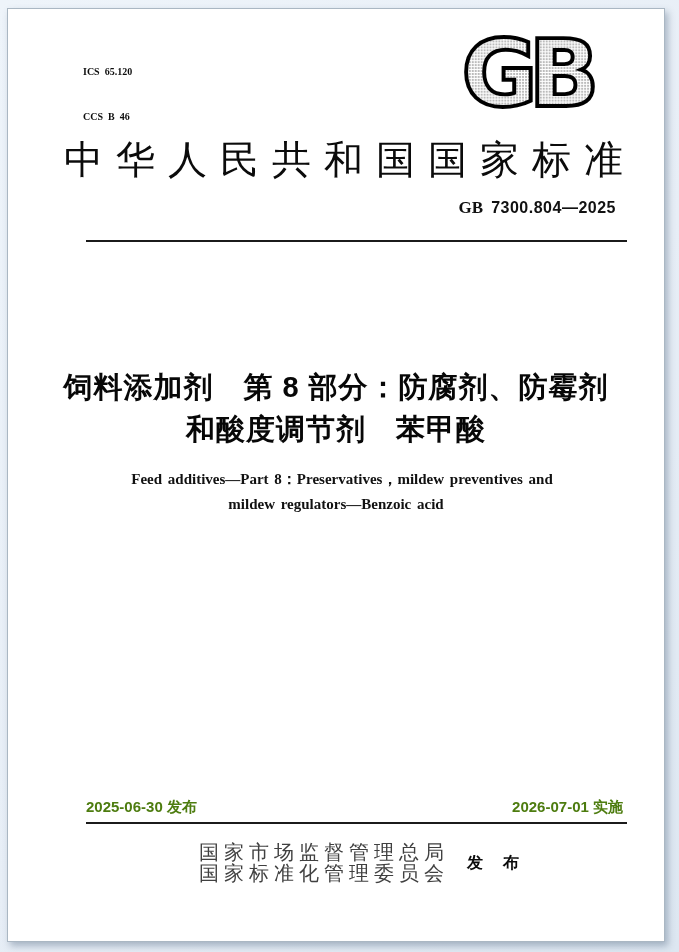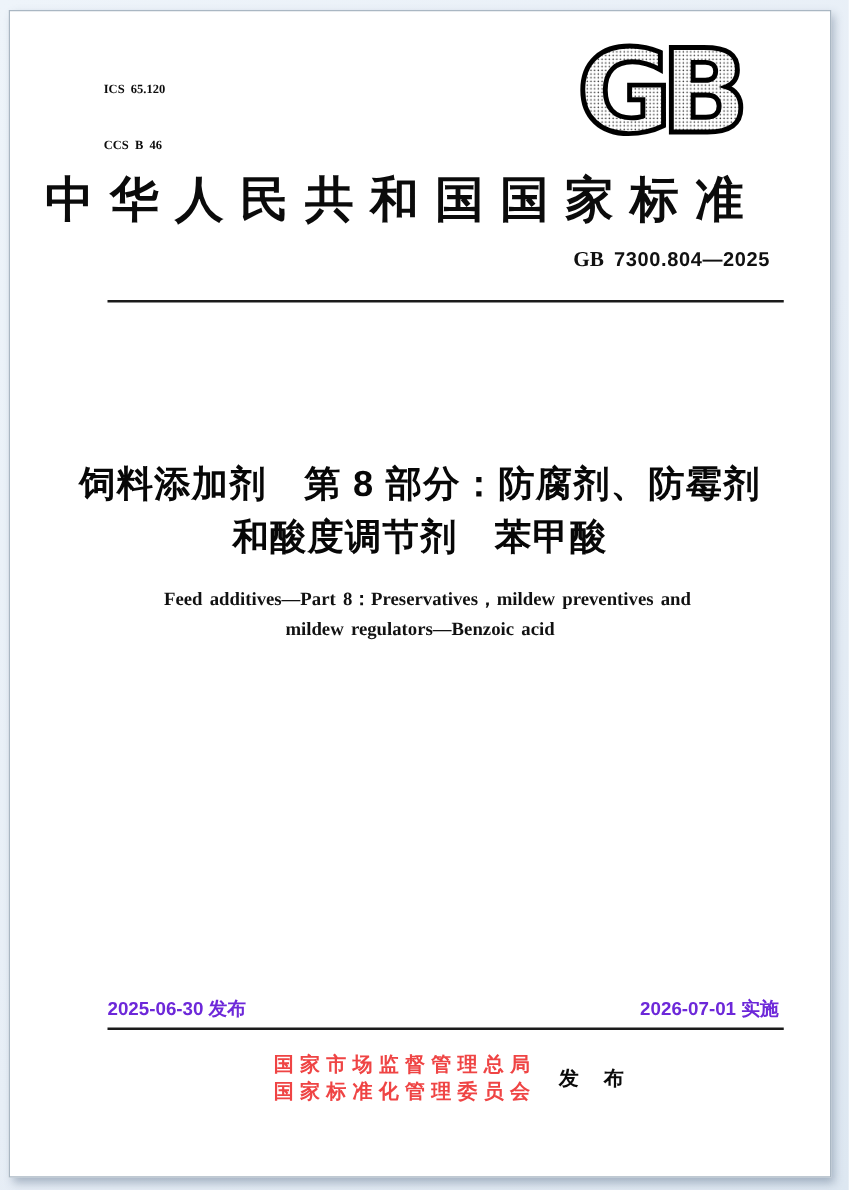--- a/index.html
+++ b/index.html
@@ -21,23 +21,23 @@
   }
   .codes {
     position: absolute; left: 75px; top: 25px;
     font-family: "Liberation Serif", serif;
     font-weight: bold; font-size: 10px; line-height: 15px;
     white-space: pre; color: #0d0d0d;
   }
   .gb-logo { position: absolute; left: 449px; top: 22px; width: 138px; height: 84px; }
   .masthead {
     position: absolute; left: 0; right: 0; top: 124px;
-    text-align: left; white-space: nowrap;
+    text-align: center; white-space: nowrap;
     font-family: "Liberation Serif", "DejaVu Serif", serif;
-    font-weight: bold; font-size: 39px; letter-spacing: 13px;
+    font-weight: normal; font-size: 39px; letter-spacing: 13px;
     padding-left: 28px; box-sizing: border-box; color: #0b0b0b;
   }
   .std-code {
     position: absolute; right: 48px; top: 189px;
     display: flex; align-items: baseline; gap: 8px;
   }
   .std-code .prefix { font-family: "Liberation Serif", serif; font-weight: bold; font-size: 17px; }
   .std-code .num { font-family: "Liberation Sans", "DejaVu Sans", sans-serif; font-weight: 700; font-size: 16px; letter-spacing: .5px; }
   .rule { position: absolute; left: 78px; width: 541px; height: 2px; background: #1b1b1b; }
   .rule-top { top: 231px; }
@@ -52,33 +52,33 @@
   .en-title {
     position: absolute; left: 0; right: 0; text-align: center;
     font-family: "Liberation Serif", serif;
     font-weight: bold; font-size: 15px; color: #111; word-spacing: 2px;
   }
   .en-title-1 { top: 461px; padding-left: 12px; }
   .en-title-2 { top: 487px; }
   .date-issue, .date-impl {
     position: absolute; top: 789px;
     font-family: "Liberation Sans", "DejaVu Sans", sans-serif;
-    font-weight: 600; font-size: 15px; color: #6d28d9;
+    font-weight: 600; font-size: 15px; color: #4d7c0f;
   }
   .date-issue { left: 78px; }
   .date-impl { right: 41px; }
   .publisher-group {
     position: absolute; left: 0; right: 0; top: 833px;
     display: flex; justify-content: center; align-items: center; gap: 18px;
     padding-left: 48px; box-sizing: border-box;
   }
   .publisher-lines {
     font-family: "Liberation Serif", "DejaVu Serif", serif;
-    font-weight: bold; font-size: 16px; line-height: 21px;
-    letter-spacing: 5px; color: #ef4444; text-align: center; white-space: nowrap;
+    font-weight: normal; font-size: 20px; line-height: 21px;
+    letter-spacing: 5px; color: #404040; text-align: center; white-space: nowrap;
   }
   .publish-label {
     font-family: "Liberation Serif", "DejaVu Serif", serif;
     font-weight: bold; font-size: 16px; letter-spacing: 2px; color: #0b0b0b; white-space: nowrap;
   }
 </style>
 </head>
 <body>
 
 <div class="page">

